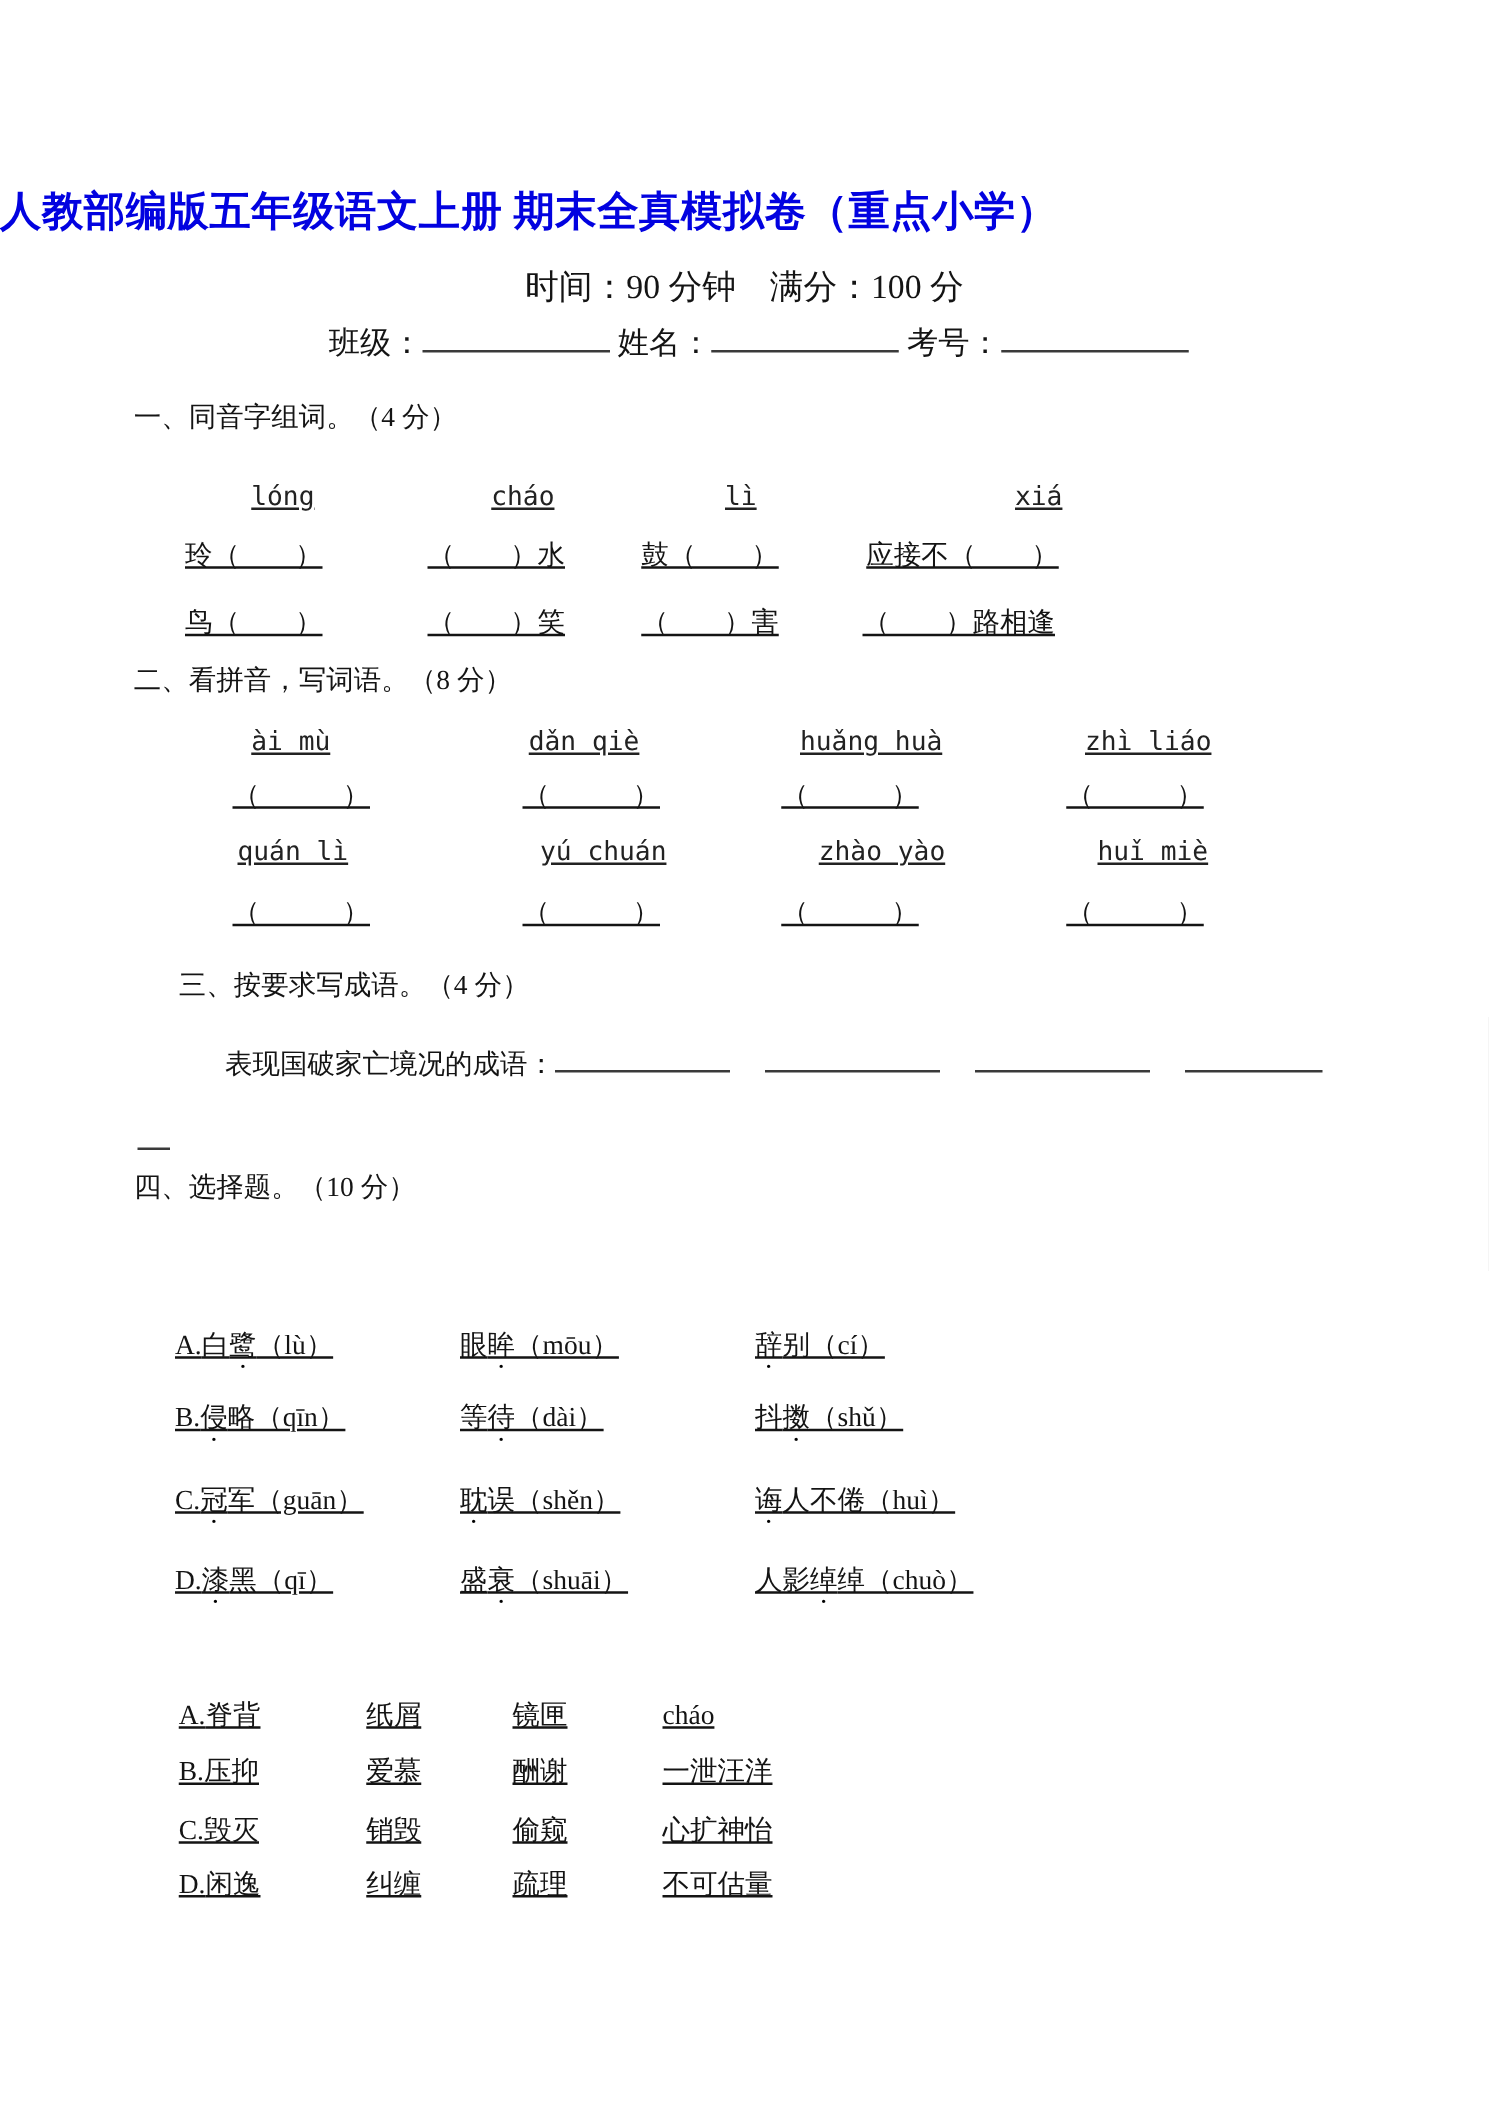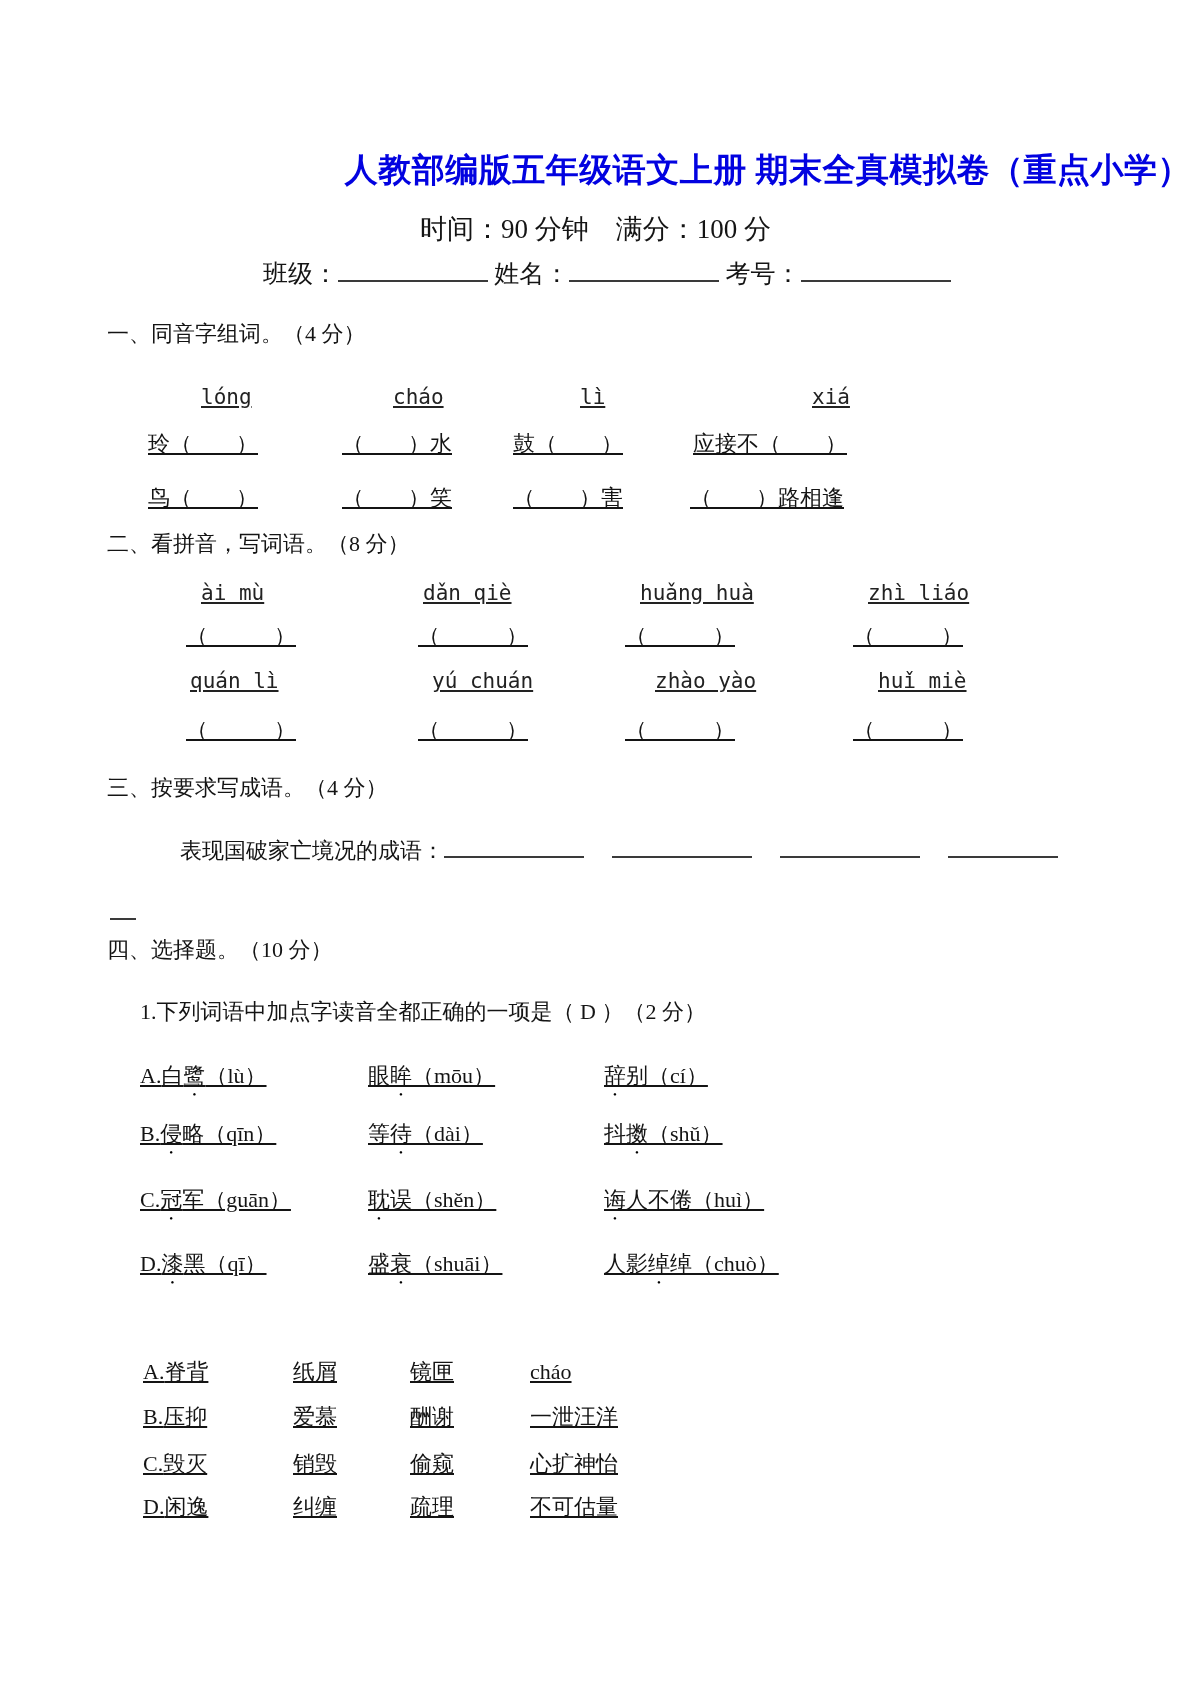--- a/index.html
+++ b/index.html
@@ -21,21 +21,21 @@
     text-emphasis:filled dot #000;
     text-emphasis-position:under right;
   }
   .blank{display:inline-block;height:22px;border-bottom:2px solid #3a3a3a;vertical-align:baseline;}
   .blank.id{width:150px;}
   .blank.idiom{width:140px;margin-right:28px;}
   .blank.idiom.last{width:110px;margin-right:0;}
   .blank.cont{width:26px;}
 
   
-  #title{top:150px;text-align:right;font-size:33px;font-weight:bold;color:#0202e0;letter-spacing:0.5px;}
+  #title{top:150px;text-align:left;font-size:33px;font-weight:bold;color:#0202e0;letter-spacing:0.5px;}
   #subtitle{top:213px;text-align:center;font-size:27px;}
   #idline{top:258px;left:263px;width:auto;font-size:25px;}
 
   
   #s1-head{top:320px;text-align:center;}
   #s1-py{top:384px;}
   #s1-py .c:nth-child(1){left:201px}#s1-py .c:nth-child(2){left:393px}
   #s1-py .c:nth-child(3){left:580px}#s1-py .c:nth-child(4){left:812px}
   #s1-r1{top:430px;}
   #s1-r1 .c:nth-child(1){left:148px}#s1-r1 .c:nth-child(2){left:342px}
@@ -53,21 +53,21 @@
   #s2-b1 .c:nth-child(1){left:186px}#s2-b1 .c:nth-child(2){left:418px}
   #s2-b1 .c:nth-child(3){left:625px}#s2-b1 .c:nth-child(4){left:853px}
   #s2-py2{top:668px;}
   #s2-py2 .c:nth-child(1){left:190px}#s2-py2 .c:nth-child(2){left:432px}
   #s2-py2 .c:nth-child(3){left:655px}#s2-py2 .c:nth-child(4){left:878px}
   #s2-b2{top:716px;}
   #s2-b2 .c:nth-child(1){left:186px}#s2-b2 .c:nth-child(2){left:418px}
   #s2-b2 .c:nth-child(3){left:625px}#s2-b2 .c:nth-child(4){left:853px}
 
   
-  #s3-head{top:774px;}
+  #s3-head{top:774px;margin-left:36px;}
   #s3-line{top:834px;left:180px;width:auto;}
   #s3-cont{top:896px;left:110px;width:auto;}
 
   
   #s4-head{top:936px;}
   #q1-stem{top:998px;}
   #q1-a{top:1062px;} #q1-b{top:1120px;} #q1-c{top:1186px;} #q1-d{top:1250px;}
   .q1row .c:nth-child(1){left:140px}
   .q1row .c:nth-child(2){left:368px}
   .q1row .c:nth-child(3){left:604px}
@@ -142,21 +142,20 @@
   <div class="row heading" id="s3-head">三、按要求写成语。（4 分）</div>
   <div class="row" id="s3-line">
     <span>表现国破家亡境况的成语：</span><span class="blank idiom"></span><span class="blank idiom"></span><span class="blank idiom"></span><span class="blank idiom last"></span>
   </div>
   <div class="row" id="s3-cont">
     <span class="blank cont"></span>
   </div>
 
   <div class="row heading" id="s4-head">四、选择题。（10 分）</div>
 
-  <div class="row stem" id="q1-stem">1.下列词语中加点字读音全都正确的一项是（ D ）（2 分）</div>
 
   <div class="row q1row" id="q1-a">
     <span class="c"><i>A.</i><i>白</i><i class="dot">鹭</i><i>（lù）</i></span>
     <span class="c"><i>眼</i><i class="dot">眸</i><i>（mōu）</i></span>
     <span class="c"><i></i><i class="dot">辞</i><i>别（cí）</i></span>
   </div>
 
   <div class="row q1row" id="q1-b">
     <span class="c"><i>B.</i><i></i><i class="dot">侵</i><i>略（qīn）</i></span>
     <span class="c"><i>等</i><i class="dot">待</i><i>（dài）</i></span>

